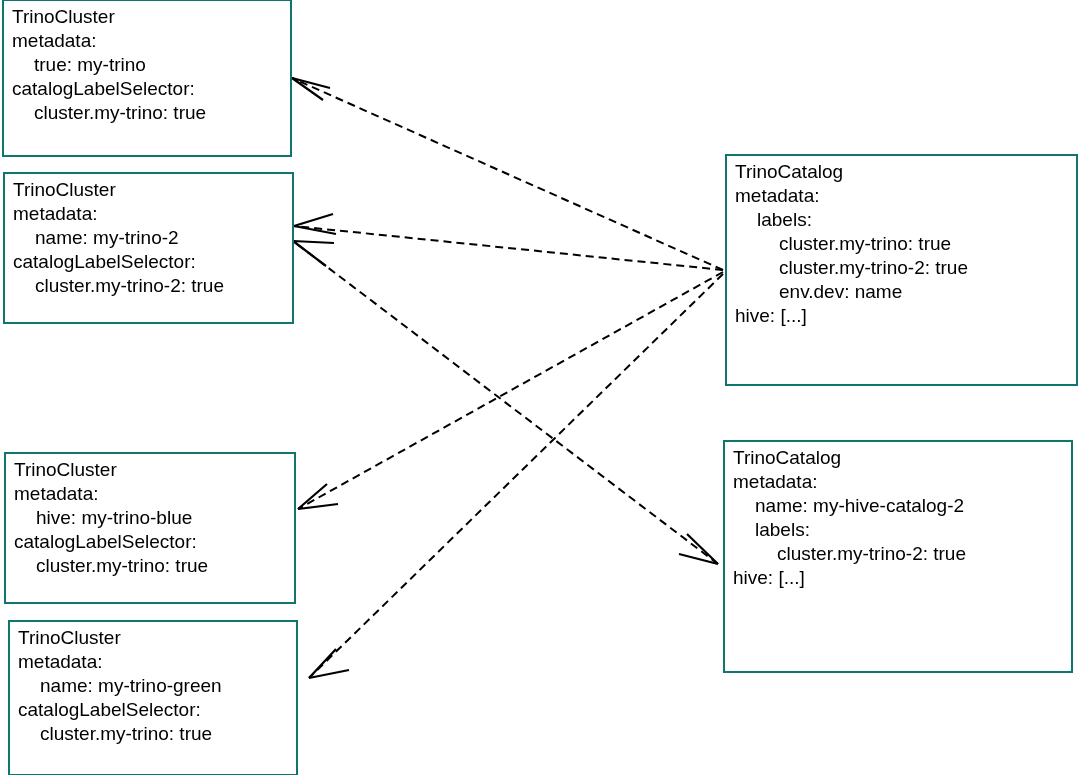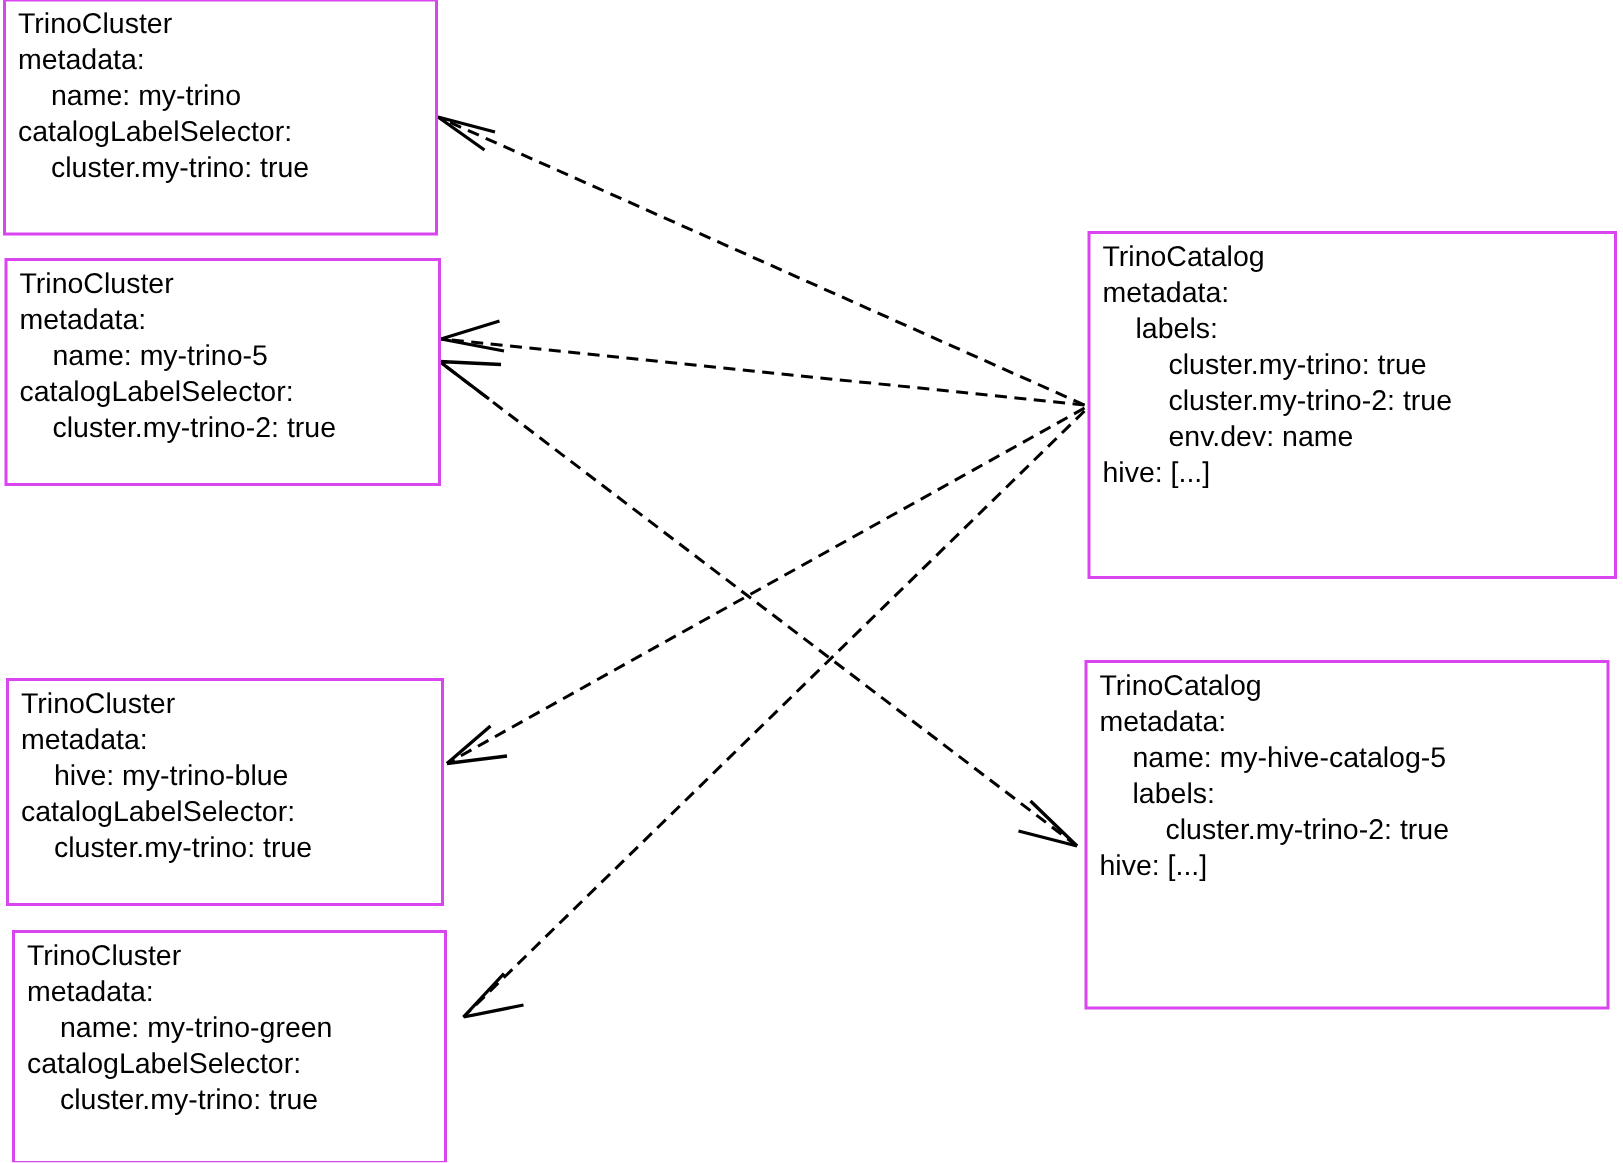--- a/index.html
+++ b/index.html
@@ -12,21 +12,21 @@
     width: 1082px;
     height: 775px;
     background: #ffffff;
     overflow: hidden;
     font-family: "Liberation Sans", sans-serif;
   }
   .node {
     position: absolute;
     box-sizing: border-box;
     background: #ffffff;
-    border: 2px solid #d946ef;
+    border: 2px solid #0f766e;
     padding: 4px 0 0 8px;
     z-index: 2;
   }
   .node-line {
     font-size: 19px;
     line-height: 24px;
     color: #000000;
     white-space: pre;
   }
   .indent-1 { padding-left: 22px; }
@@ -83,29 +83,29 @@
     <g>
       <path class="edge-path" d="M 718 564 L 293 241"></path>
       <path class="arrow-head" d="M 293 241 L 334 243 M 293 241 L 326 266"></path>
       <path class="arrow-head" d="M 718 564 L 679 554 M 718 564 L 687 534"></path>
     </g>
   </svg>
 
   <div class="node" style="left:2px; top:-1px; width:290px; height:158px;">
     <div class="node-line">TrinoCluster</div>
     <div class="node-line">metadata:</div>
-    <div class="node-line indent-1">name: my-trino</div>
+    <div class="node-line indent-1">true: my-trino</div>
     <div class="node-line">catalogLabelSelector:</div>
     <div class="node-line indent-1">cluster.my-trino: true</div>
   </div>
 
   <div class="node" style="left:3px; top:172px; width:291px; height:152px;">
     <div class="node-line">TrinoCluster</div>
     <div class="node-line">metadata:</div>
-    <div class="node-line indent-1">name: my-trino-5</div>
+    <div class="node-line indent-1">name: my-trino-2</div>
     <div class="node-line">catalogLabelSelector:</div>
     <div class="node-line indent-1">cluster.my-trino-2: true</div>
   </div>
 
   <div class="node" style="left:4px; top:452px; width:292px; height:152px;">
     <div class="node-line">TrinoCluster</div>
     <div class="node-line">metadata:</div>
     <div class="node-line indent-1">hive: my-trino-blue</div>
     <div class="node-line">catalogLabelSelector:</div>
     <div class="node-line indent-1">cluster.my-trino: true</div>
@@ -125,19 +125,19 @@
     <div class="node-line indent-1">labels:</div>
     <div class="node-line indent-2">cluster.my-trino: true</div>
     <div class="node-line indent-2">cluster.my-trino-2: true</div>
     <div class="node-line indent-2">env.dev: name</div>
     <div class="node-line">hive: [...]</div>
   </div>
 
   <div class="node" style="left:723px; top:440px; width:350px; height:233px;">
     <div class="node-line">TrinoCatalog</div>
     <div class="node-line">metadata:</div>
-    <div class="node-line indent-1">name: my-hive-catalog-5</div>
+    <div class="node-line indent-1">name: my-hive-catalog-2</div>
     <div class="node-line indent-1">labels:</div>
     <div class="node-line indent-2">cluster.my-trino-2: true</div>
     <div class="node-line">hive: [...]</div>
   </div>
 
 </div>
 
 </body></html>

